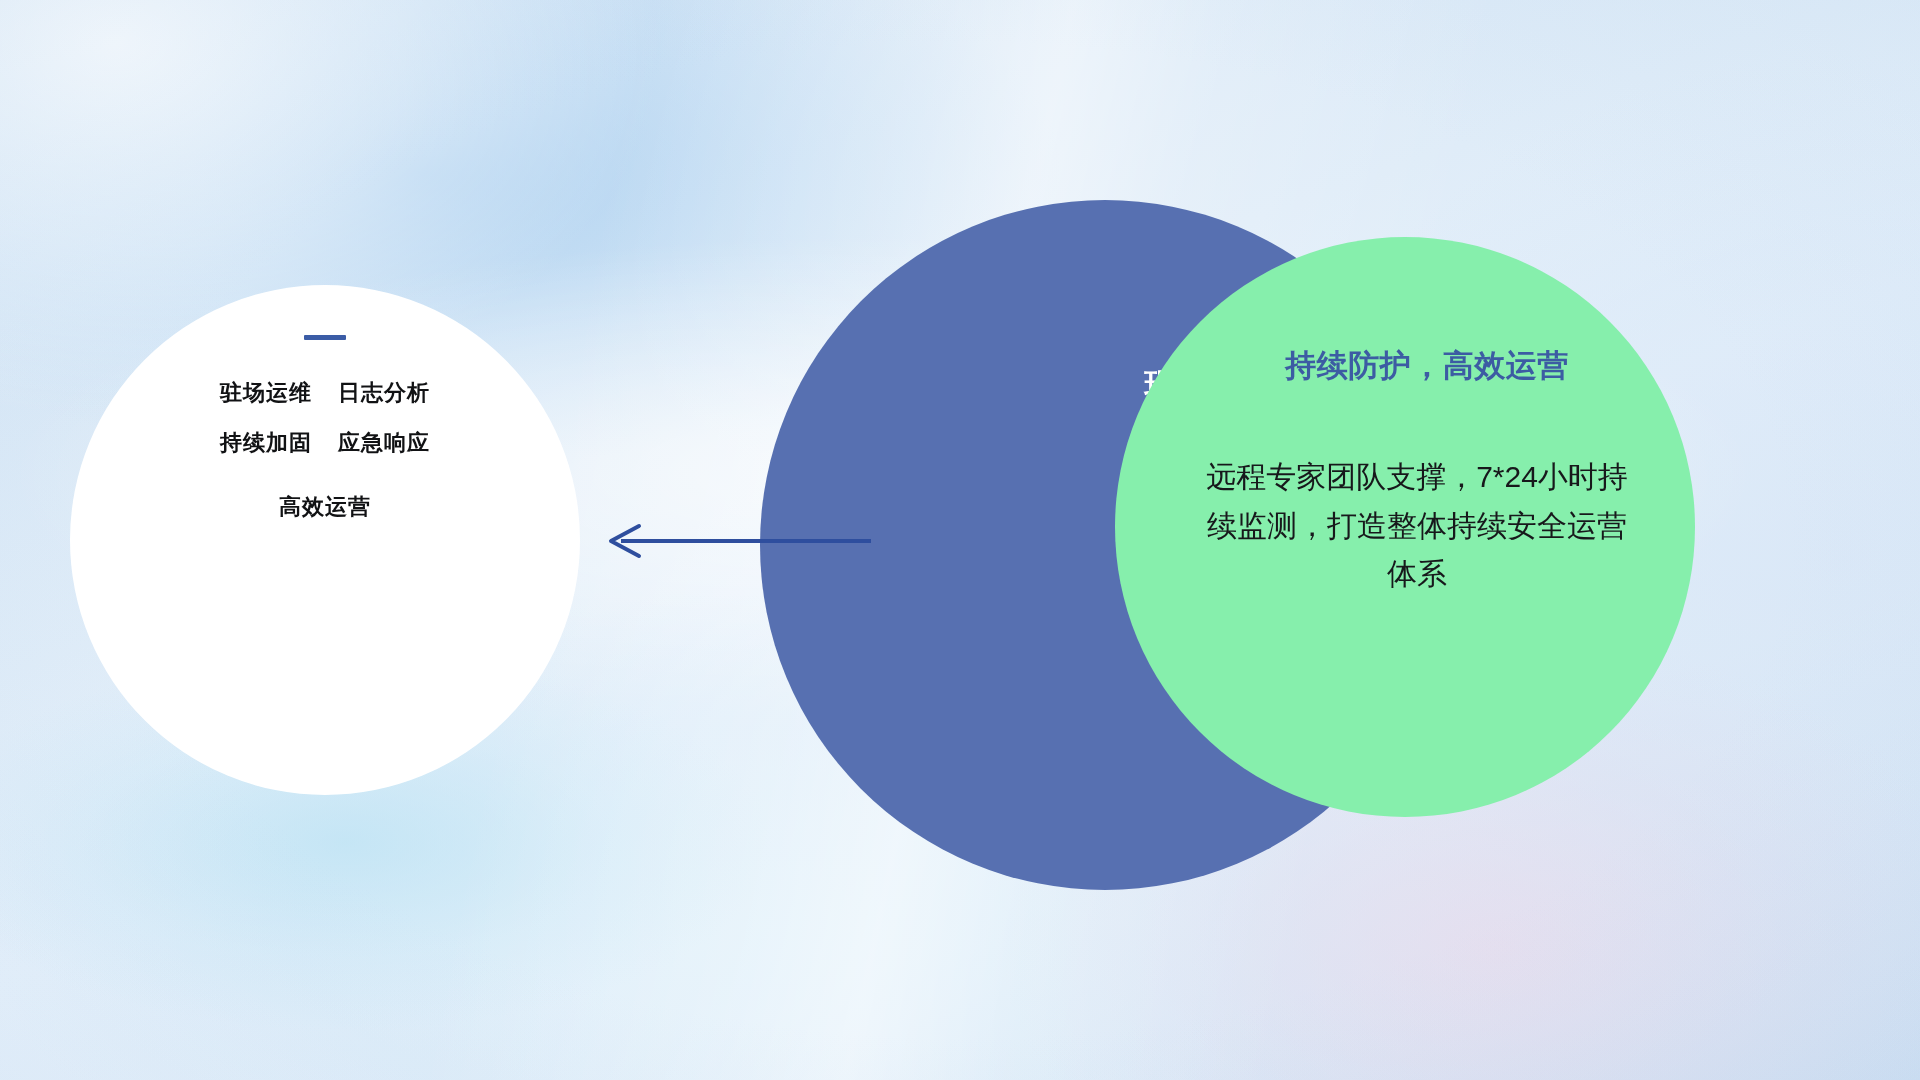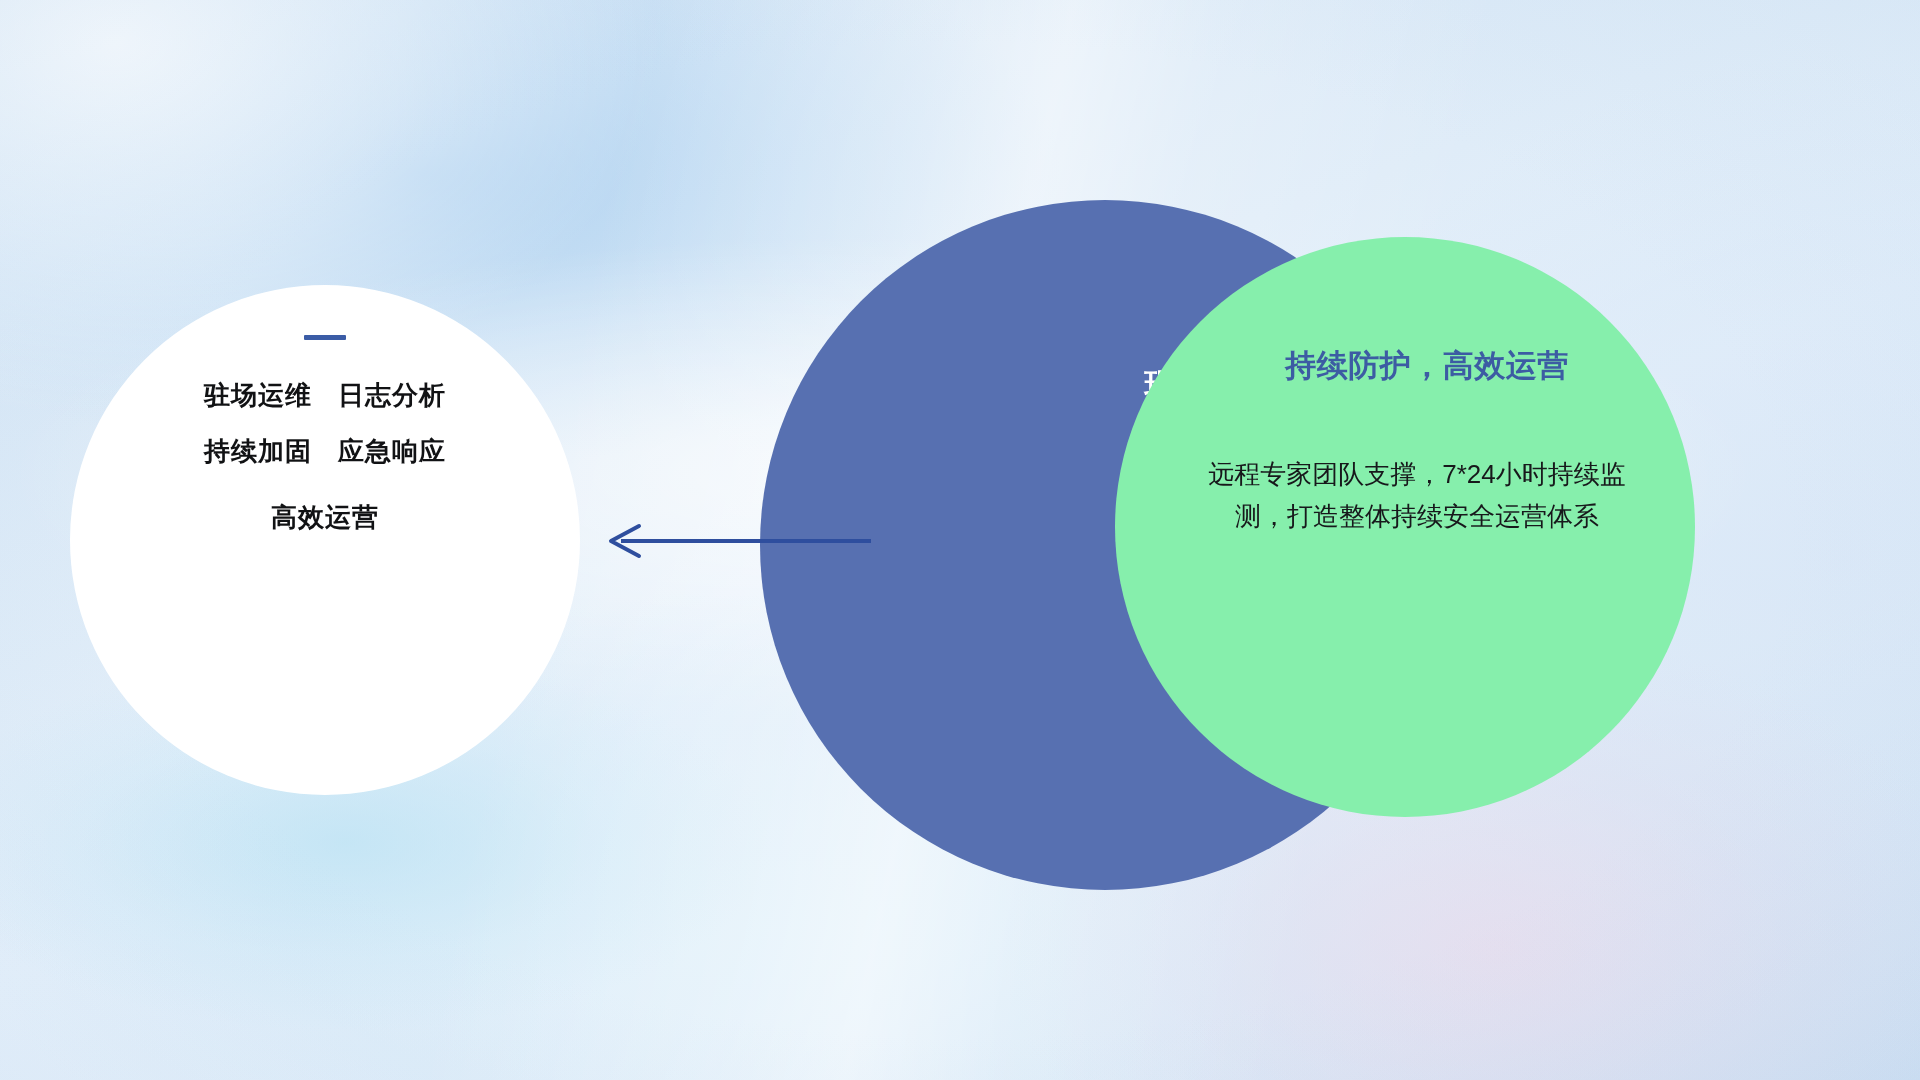--- a/index.html
+++ b/index.html
@@ -156,29 +156,30 @@
     width: 42px;
     height: 5px;
     background: #3b5ca6;
     border-radius: 1px;
     margin-top: 20px;
     margin-bottom: 42px;
   }
   .left-line {
     color: #111214;
     font-weight: 700;
-    font-size: 26px;
+    font-size: 22px;
     line-height: 1.0;
     letter-spacing: 1px;
     white-space: nowrap;
     margin-bottom: 30px;
     text-align: center;
   }
   .left-line.gap-wide {
     margin-bottom: 40px;
+    font-family: Liberation Mono, monospace;
   }
   .left-line .spacer {
     display: inline-block;
     width: 26px;
   }
 
   
   #mid-inner {
     position: absolute;
     left: 0;
@@ -228,21 +229,21 @@
     font-weight: 700;
     font-size: 31px;
     line-height: 1.1;
     letter-spacing: 0.5px;
     white-space: nowrap;
     margin-top: 112px;
     padding-left: 44px;
   }
   #right-body {
     color: #17181b;
-    font-size: 26px;
+    font-size: 30px;
     line-height: 1.62;
     width: 430px;
     text-align: center;
     margin-top: 70px;
     padding-left: 24px;
     font-weight: 400;
   }
 
   
   #arrow {

